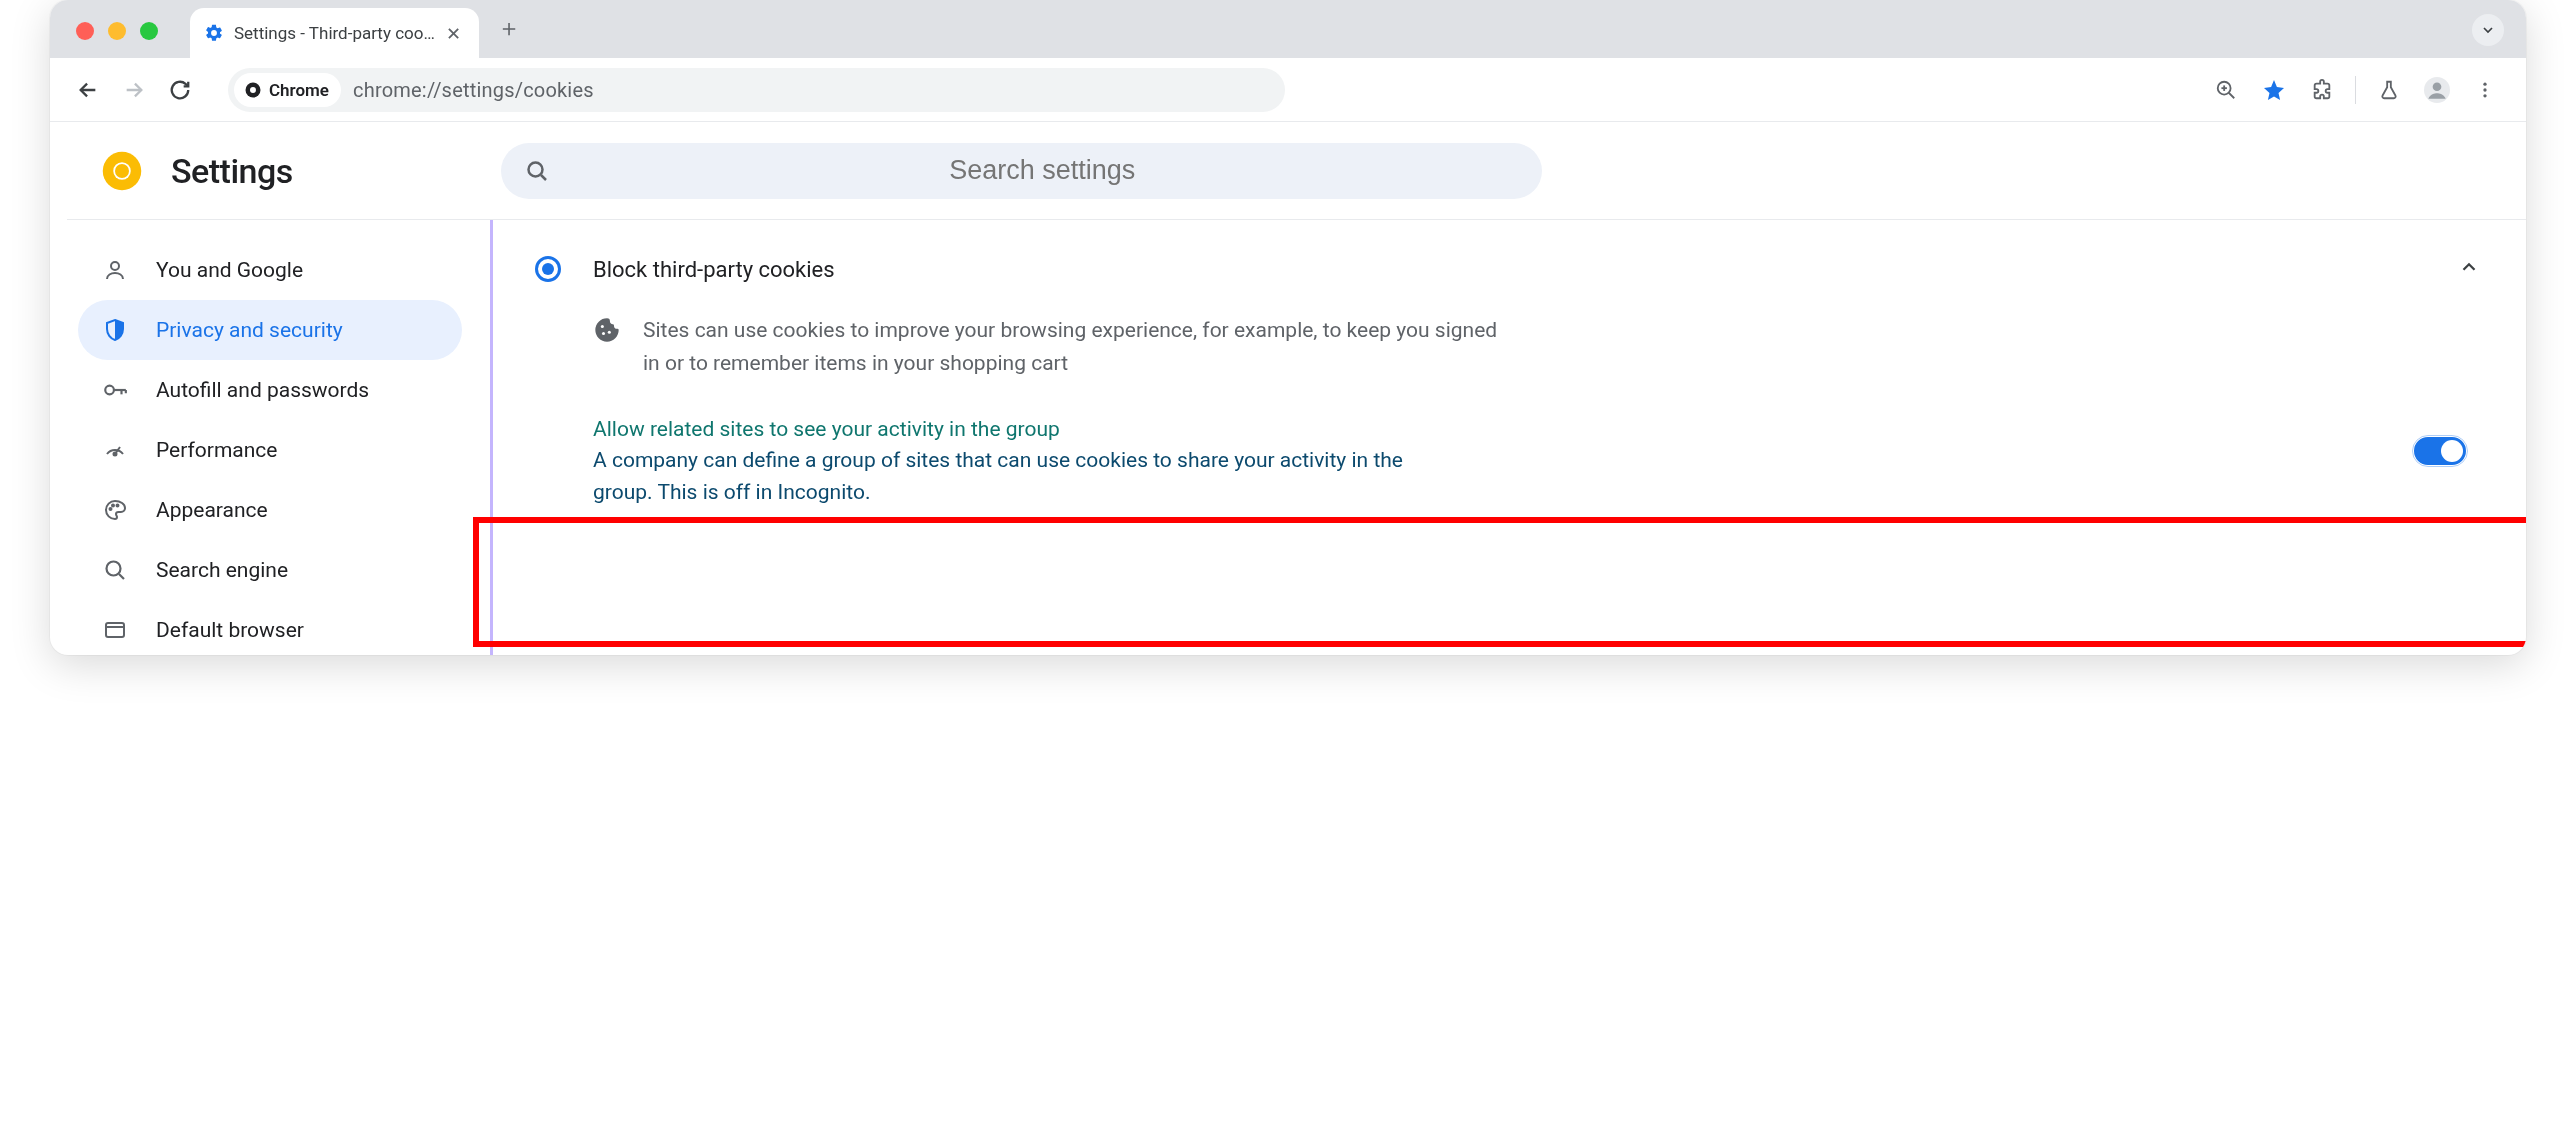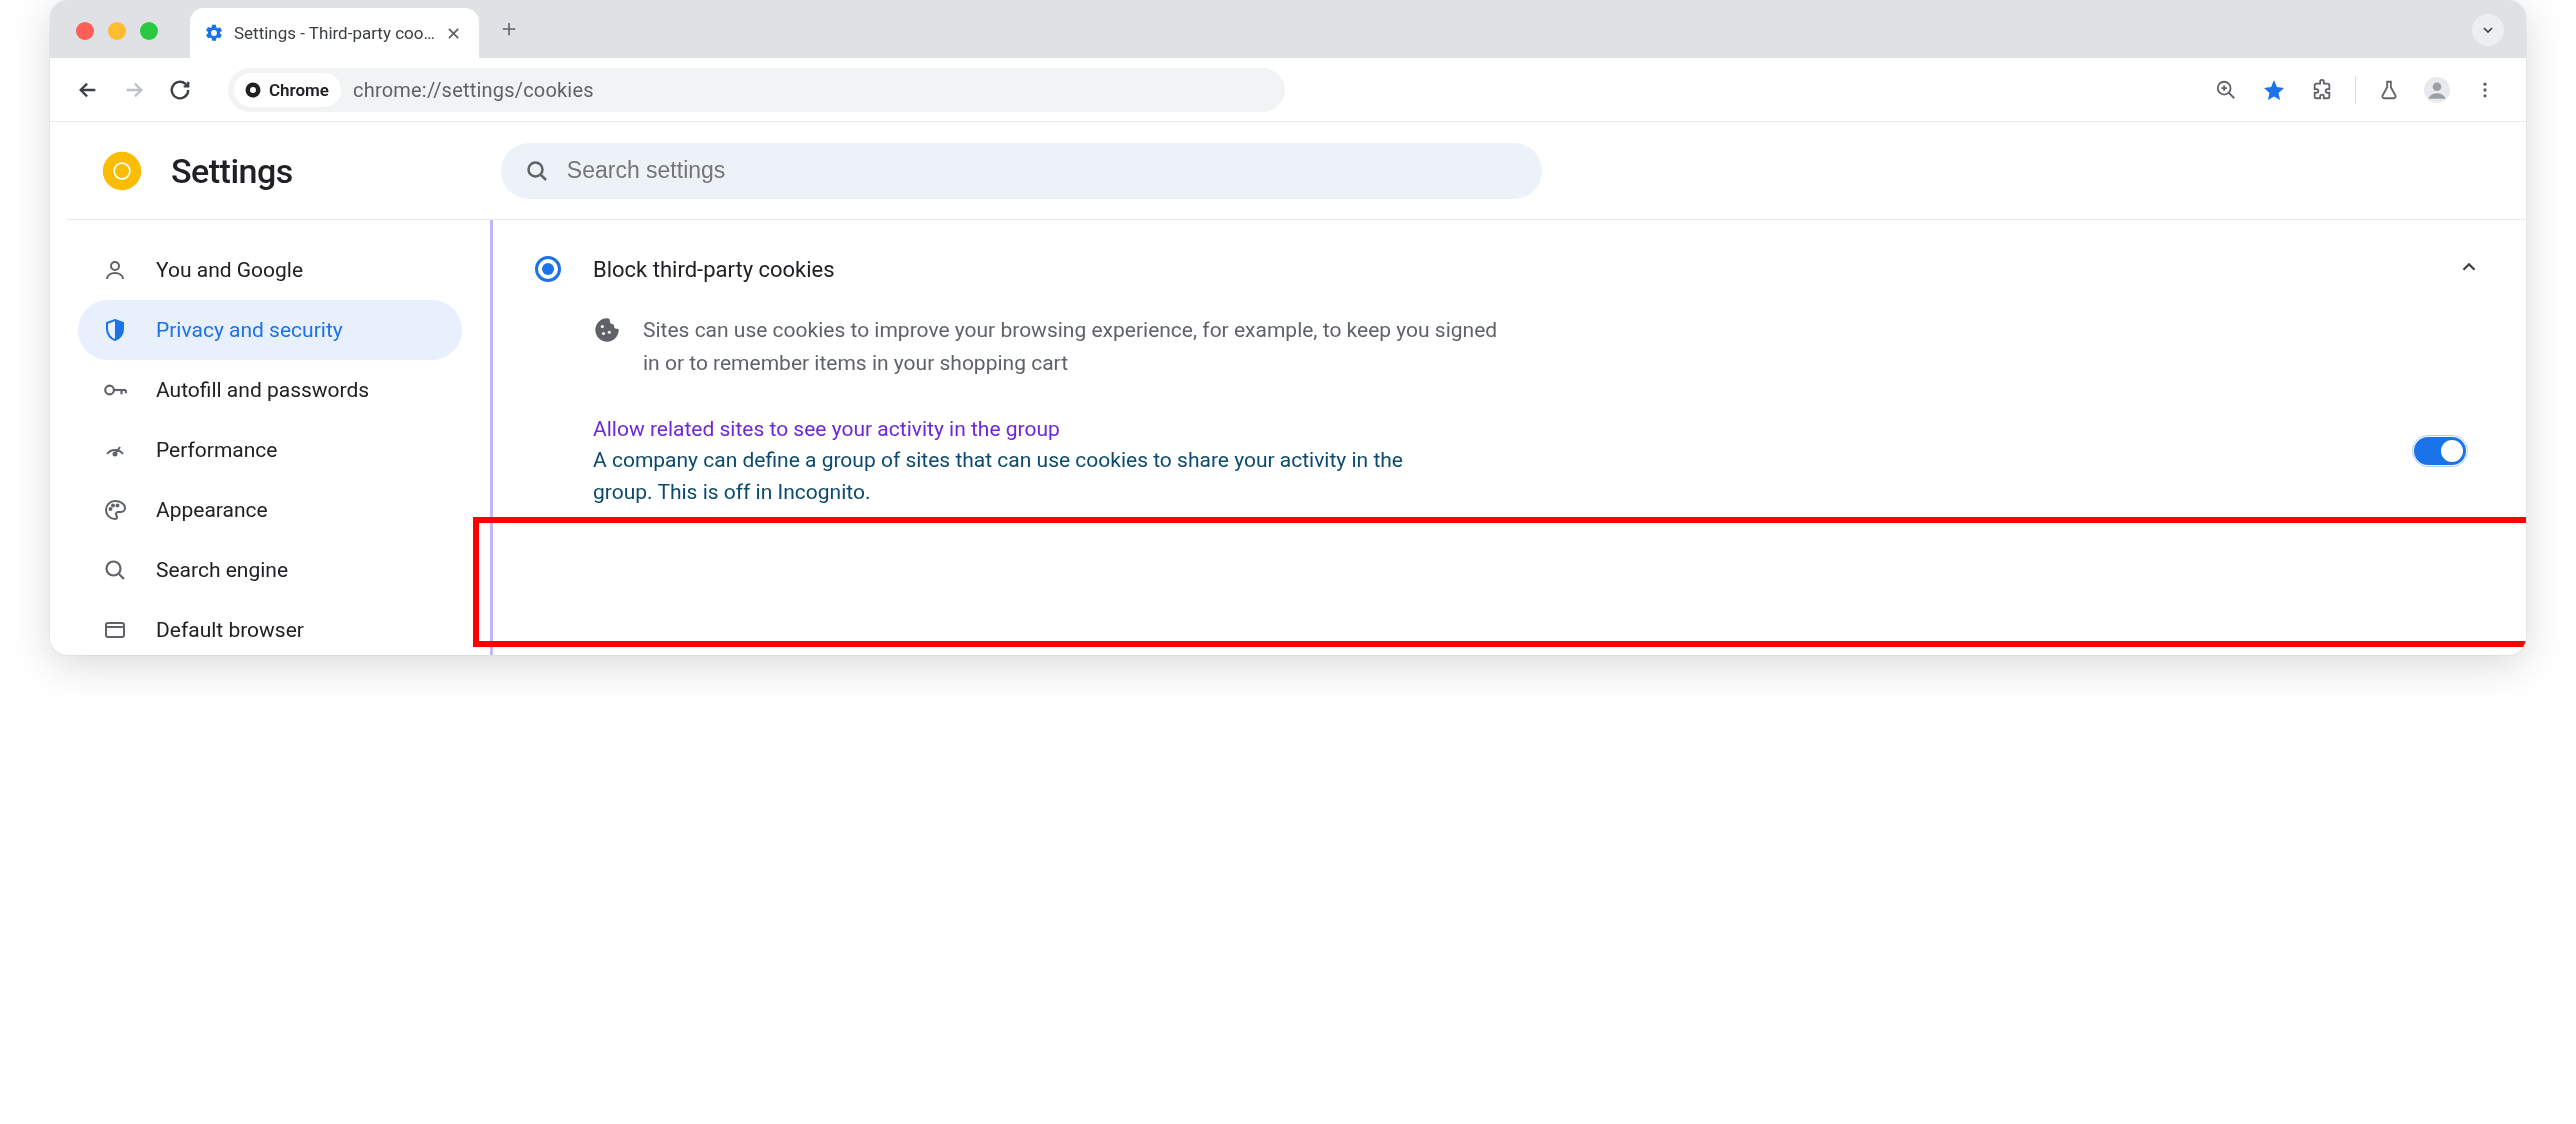--- a/index.html
+++ b/index.html
@@ -105,21 +105,21 @@
     height:56px;
     background:#edf1f8;
     border-radius:28px;
     display:flex; align-items:center;
     padding:0 24px;
     gap:18px;
     max-width:1041px;
   }
   .search-settings input{
     border:none; background:transparent; outline:none;
-    font-size:23px; color:#14532d; flex:1;
+    font-size:27px; color:#14532d; flex:1;text-align:center;
   }
   .settings-body{ display:flex; height:435px;}
   .sidebar{
     width:443px;
     padding:20px 28px 0 28px;
     border-right:3px solid #c4b5fd;
   }
   .sidebar-item{
     display:flex; align-items:center;
     height:60px;
@@ -147,21 +147,21 @@
     left:-20px; right:-46px; top:297px; height:130px;
     border:6px solid #ff0000;
     pointer-events:none;
   }
   .toggle-row{
     display:flex; align-items:flex-start;
     padding:22px 22px 0 62px;
     gap:30px;
   }
   .toggle-text{ flex:1;}
-  .toggle-title{ font-size:21px; color:#6d28d9; margin-bottom:4px;}
+  .toggle-title{ font-size:21px; color:#0f766e; margin-bottom:4px;}
   .toggle-sub{ font-size:21px; color:#0c4a6e; line-height:1.5; max-width:818px;}
   .toggle{
     width:52px; height:28px; border-radius:16px;
     background:#1a73e8;
     position:relative;
     border:2px solid #1a73e8;
     margin-top:20px;
     flex:0 0 auto;
   }
   .toggle-knob{

